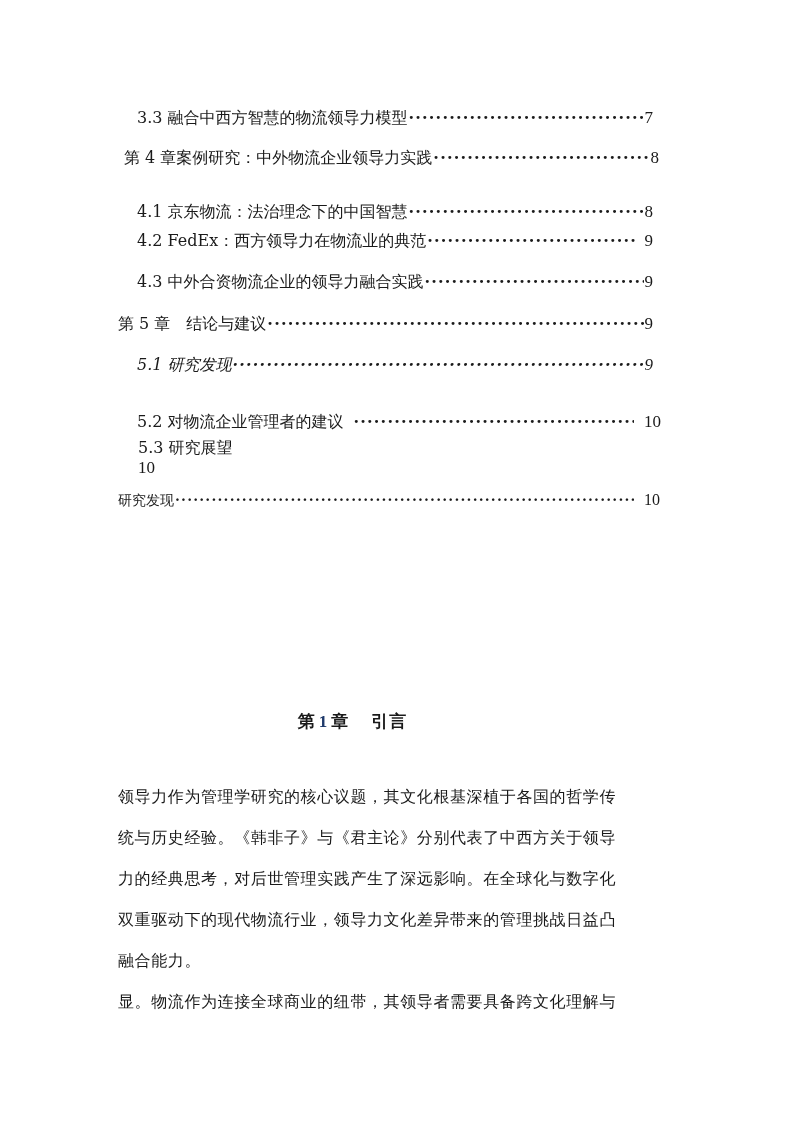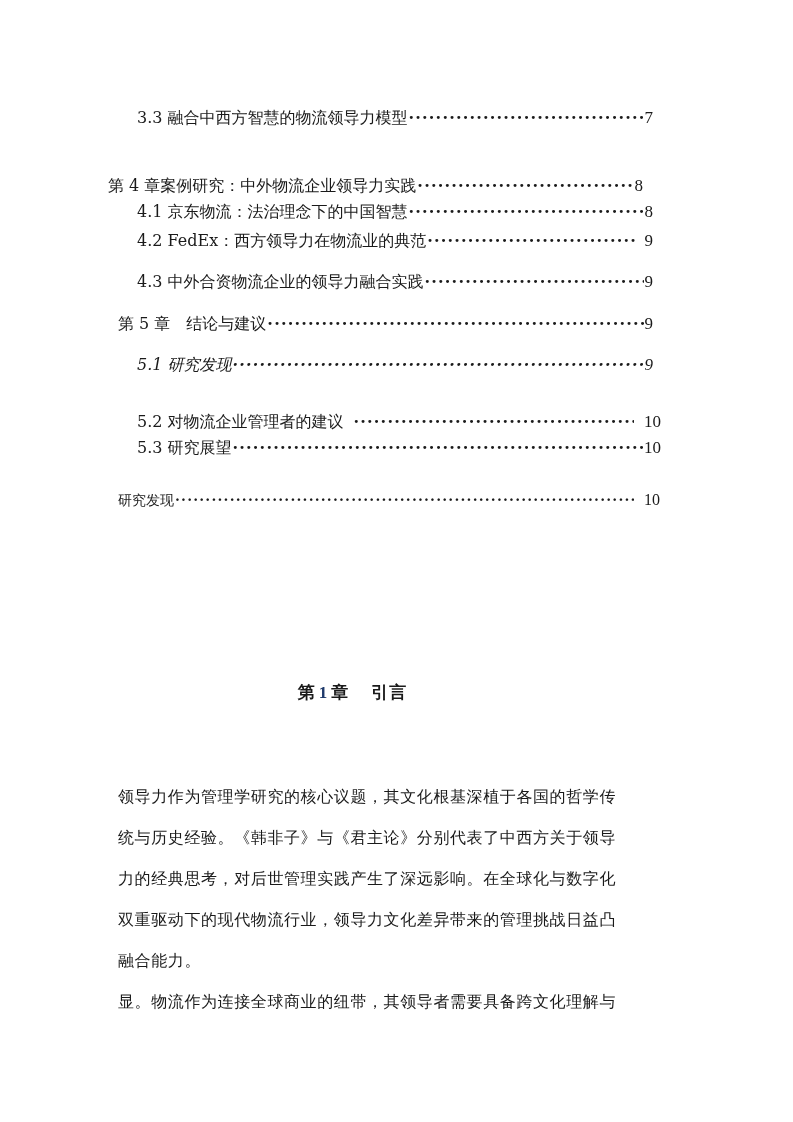--- a/index.html
+++ b/index.html
@@ -55,21 +55,21 @@
       font-size: 14px;
     }
     .toc-row.small .pg {
       font-size: 16px;
     }
 
     .chapter-heading {
       position: absolute;
       left: 0;
       width: 705px;
-      top: 681px;
+      top: 710px;
       text-align: center;
       font-size: 17px;
       font-weight: bold;
       letter-spacing: 1px;
       font-family: "DejaVu Sans", "Liberation Sans", sans-serif;
     }
     .chapter-heading .num {
       color: #1f3a6b;
       font-family: "Liberation Serif", serif;
       margin: 0 3px;
@@ -98,21 +98,21 @@
   </style>
 </head>
 <body>
 
 <div class="toc">
   <div class="toc-row" style="left:137px; top:108px; width:516px;">
     <span class="lbl">3.3 融合中西方智慧的物流领导力模型</span>
     <span class="dots"></span>
     <span class="pg">7</span>
   </div>
-  <div class="toc-row" style="left:108px; top:148px; width:535px;margin-top:28px;">
+  <div class="toc-row" style="left:124px; top:148px; width:535px;">
     <span class="lbl">第 4 章案例研究：中外物流企业领导力实践</span>
     <span class="dots"></span>
     <span class="pg">8</span>
   </div>
   <div class="toc-row" style="left:137px; top:190px; width:516px;margin-top:12px;">
     <span class="lbl">4.1 京东物流：法治理念下的中国智慧</span>
     <span class="dots"></span>
     <span class="pg">8</span>
   </div>
   <div class="toc-row" style="left:137px; top:231px; width:516px;">
@@ -133,21 +133,21 @@
   <div class="toc-row" style="left:137px; top:355px; width:516px;font-style:italic;">
     <span class="lbl">5.1 研究发现</span>
     <span class="dots"></span>
     <span class="pg">9</span>
   </div>
   <div class="toc-row" style="left:137px; top:412px; width:524px;gap:9px;">
     <span class="lbl">5.2 对物流企业管理者的建议</span>
     <span class="dots"></span>
     <span class="pg">10</span>
   </div>
-  <div class="toc-row" style="left:137px; top:438px; width:524px;">
+  <div class="toc-row" style="left:137px; top:438px; width:524px;flex-direction:column;">
     <span class="lbl">5.3 研究展望</span>
     <span class="dots"></span>
     <span class="pg">10</span>
   </div>
   <div class="toc-row small" style="left:118px; top:490px; width:542px;">
     <span class="lbl">研究发现</span>
     <span class="dots" style="margin-right:10px;"></span>
     <span class="pg">10</span>
   </div>
 </div>

